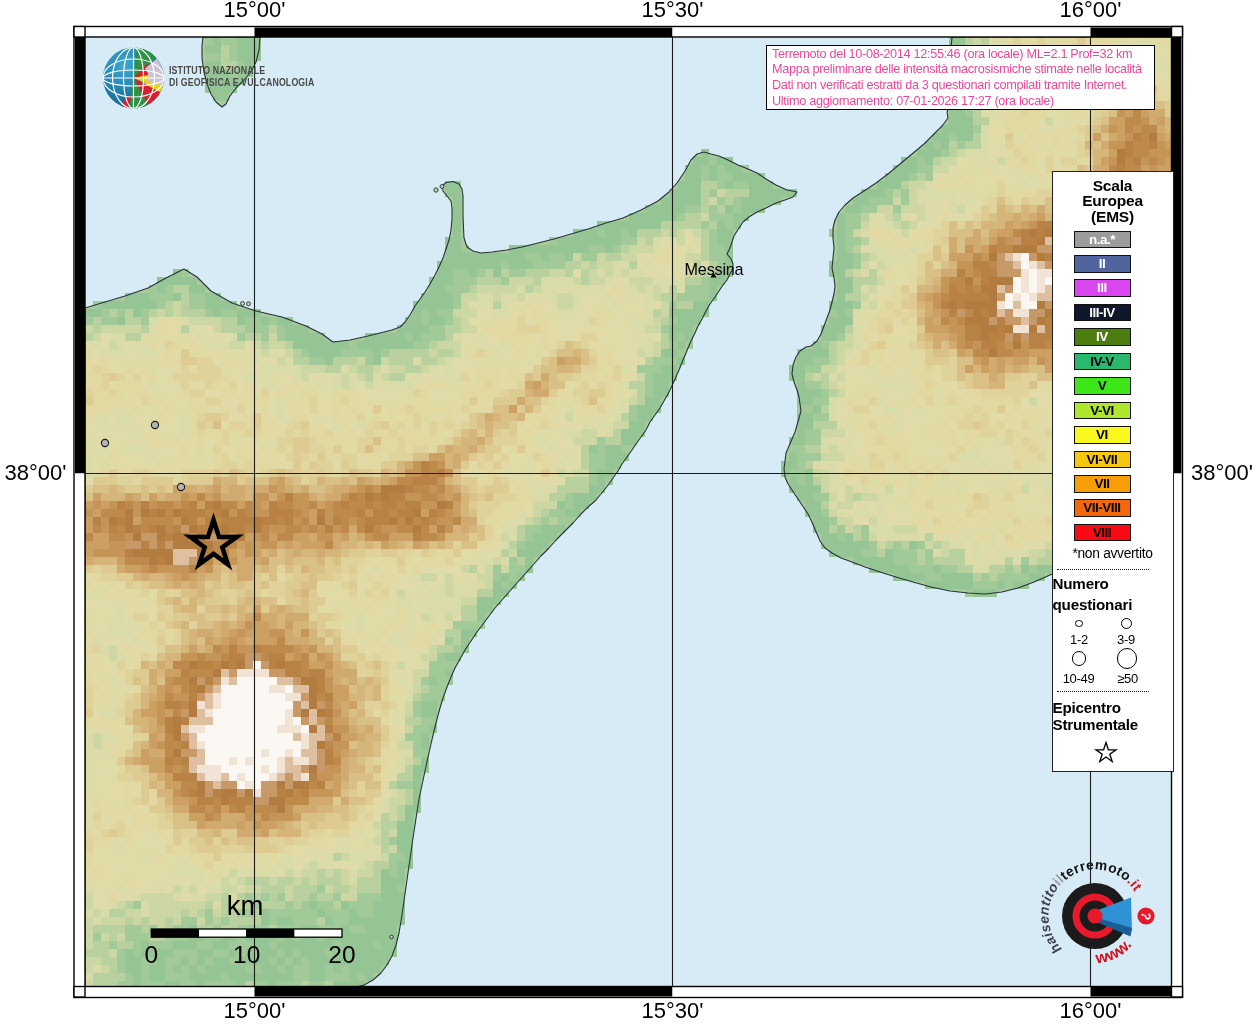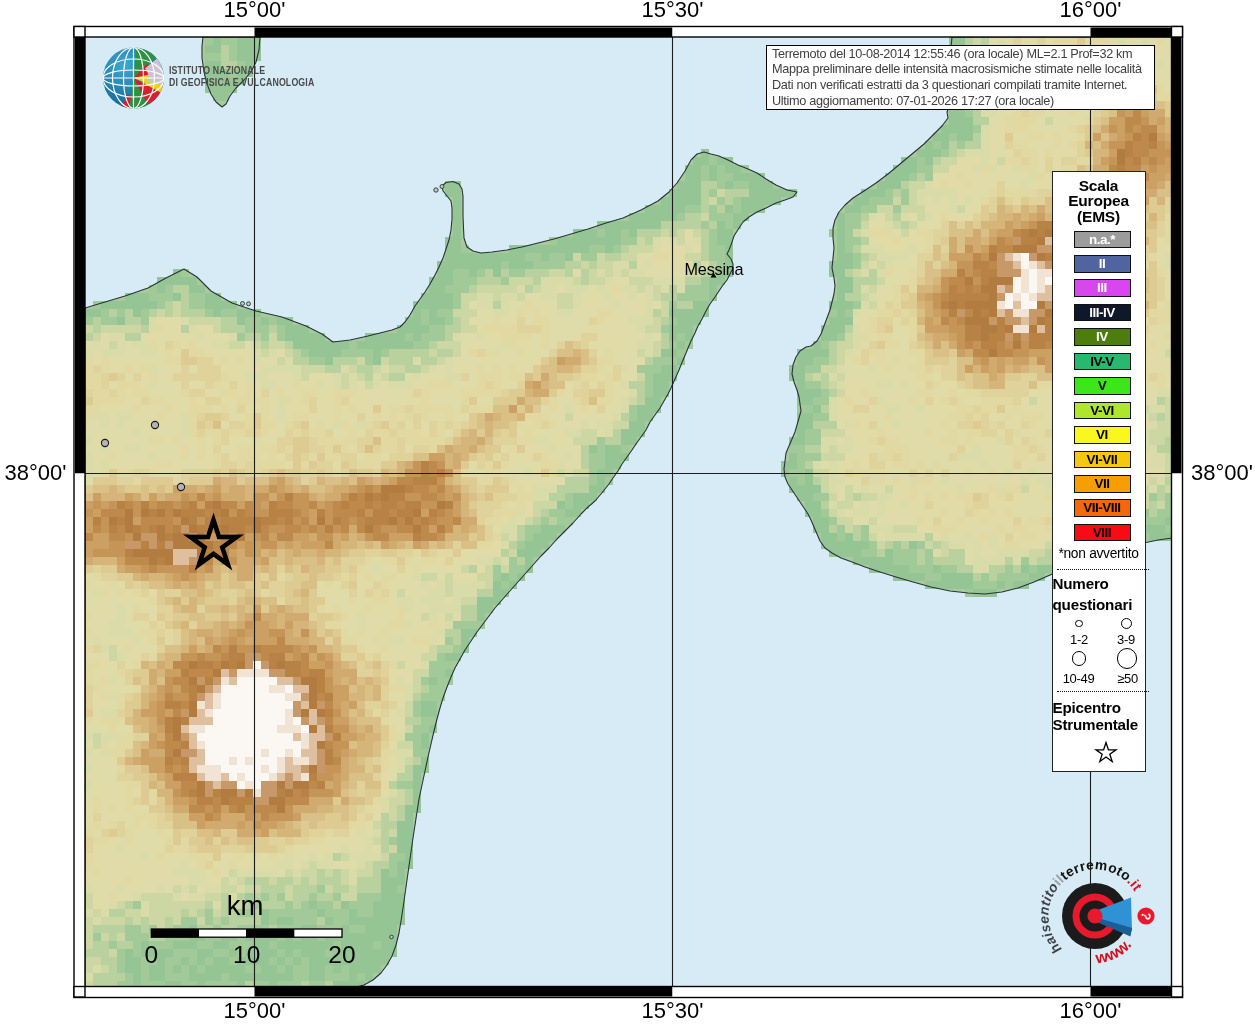--- a/index.html
+++ b/index.html
@@ -1,19 +1,19 @@
 <!DOCTYPE html>
 <html><head><meta charset="utf-8"><style>
 html,body{margin:0;padding:0;background:#fff;width:1255px;height:1024px;overflow:hidden}
 *{box-sizing:border-box}
 body{font-family:"Liberation Sans",sans-serif;position:relative}
 .abs{position:absolute}
 #infobox{left:766px;top:45px;width:389px;height:64.5px;background:#fff;border:1.2px solid #000;
- font-size:12.7px;line-height:15.8px;padding:0.5px 0 0 5px;white-space:nowrap;letter-spacing:-0.32px;color:#404040}
-#legend{left:1051.5px;top:170.5px;width:94px;height:601px;background:#fff;border:1.3px solid #222;color:#000}
+ font-size:12.7px;line-height:15.8px;padding:0.5px 0 0 5px;white-space:nowrap;letter-spacing:-0.32px;color:#ec4899}
+#legend{left:1051.5px;top:170.5px;width:122px;height:601px;background:#fff;border:1.3px solid #222;color:#000}
 #legend .ttl{font-weight:bold;font-size:15.5px;line-height:15.7px;text-align:center;letter-spacing:-0.2px}
 .sw{position:absolute;left:21px;width:57px;height:17.6px;border:1.1px solid #111;
  font-weight:bold;font-size:13.5px;line-height:15.5px;text-align:center;letter-spacing:-0.5px}
 .lw{color:#fff}
 .dash{position:absolute;left:4px;width:92px;border-top:1.6px dotted #111}
 .lgtxt{position:absolute;width:100%;text-align:center;font-size:13.8px;letter-spacing:-0.3px}
 .lgb{position:absolute;width:100%;text-align:left;font-weight:bold;font-size:15.2px;letter-spacing:-0.2px}
 .cir{position:absolute;border:1.5px solid #000;border-radius:50%;background:#fff}
 .clab{position:absolute;font-size:13px;text-align:center;letter-spacing:-0.3px}
 </style></head><body>

